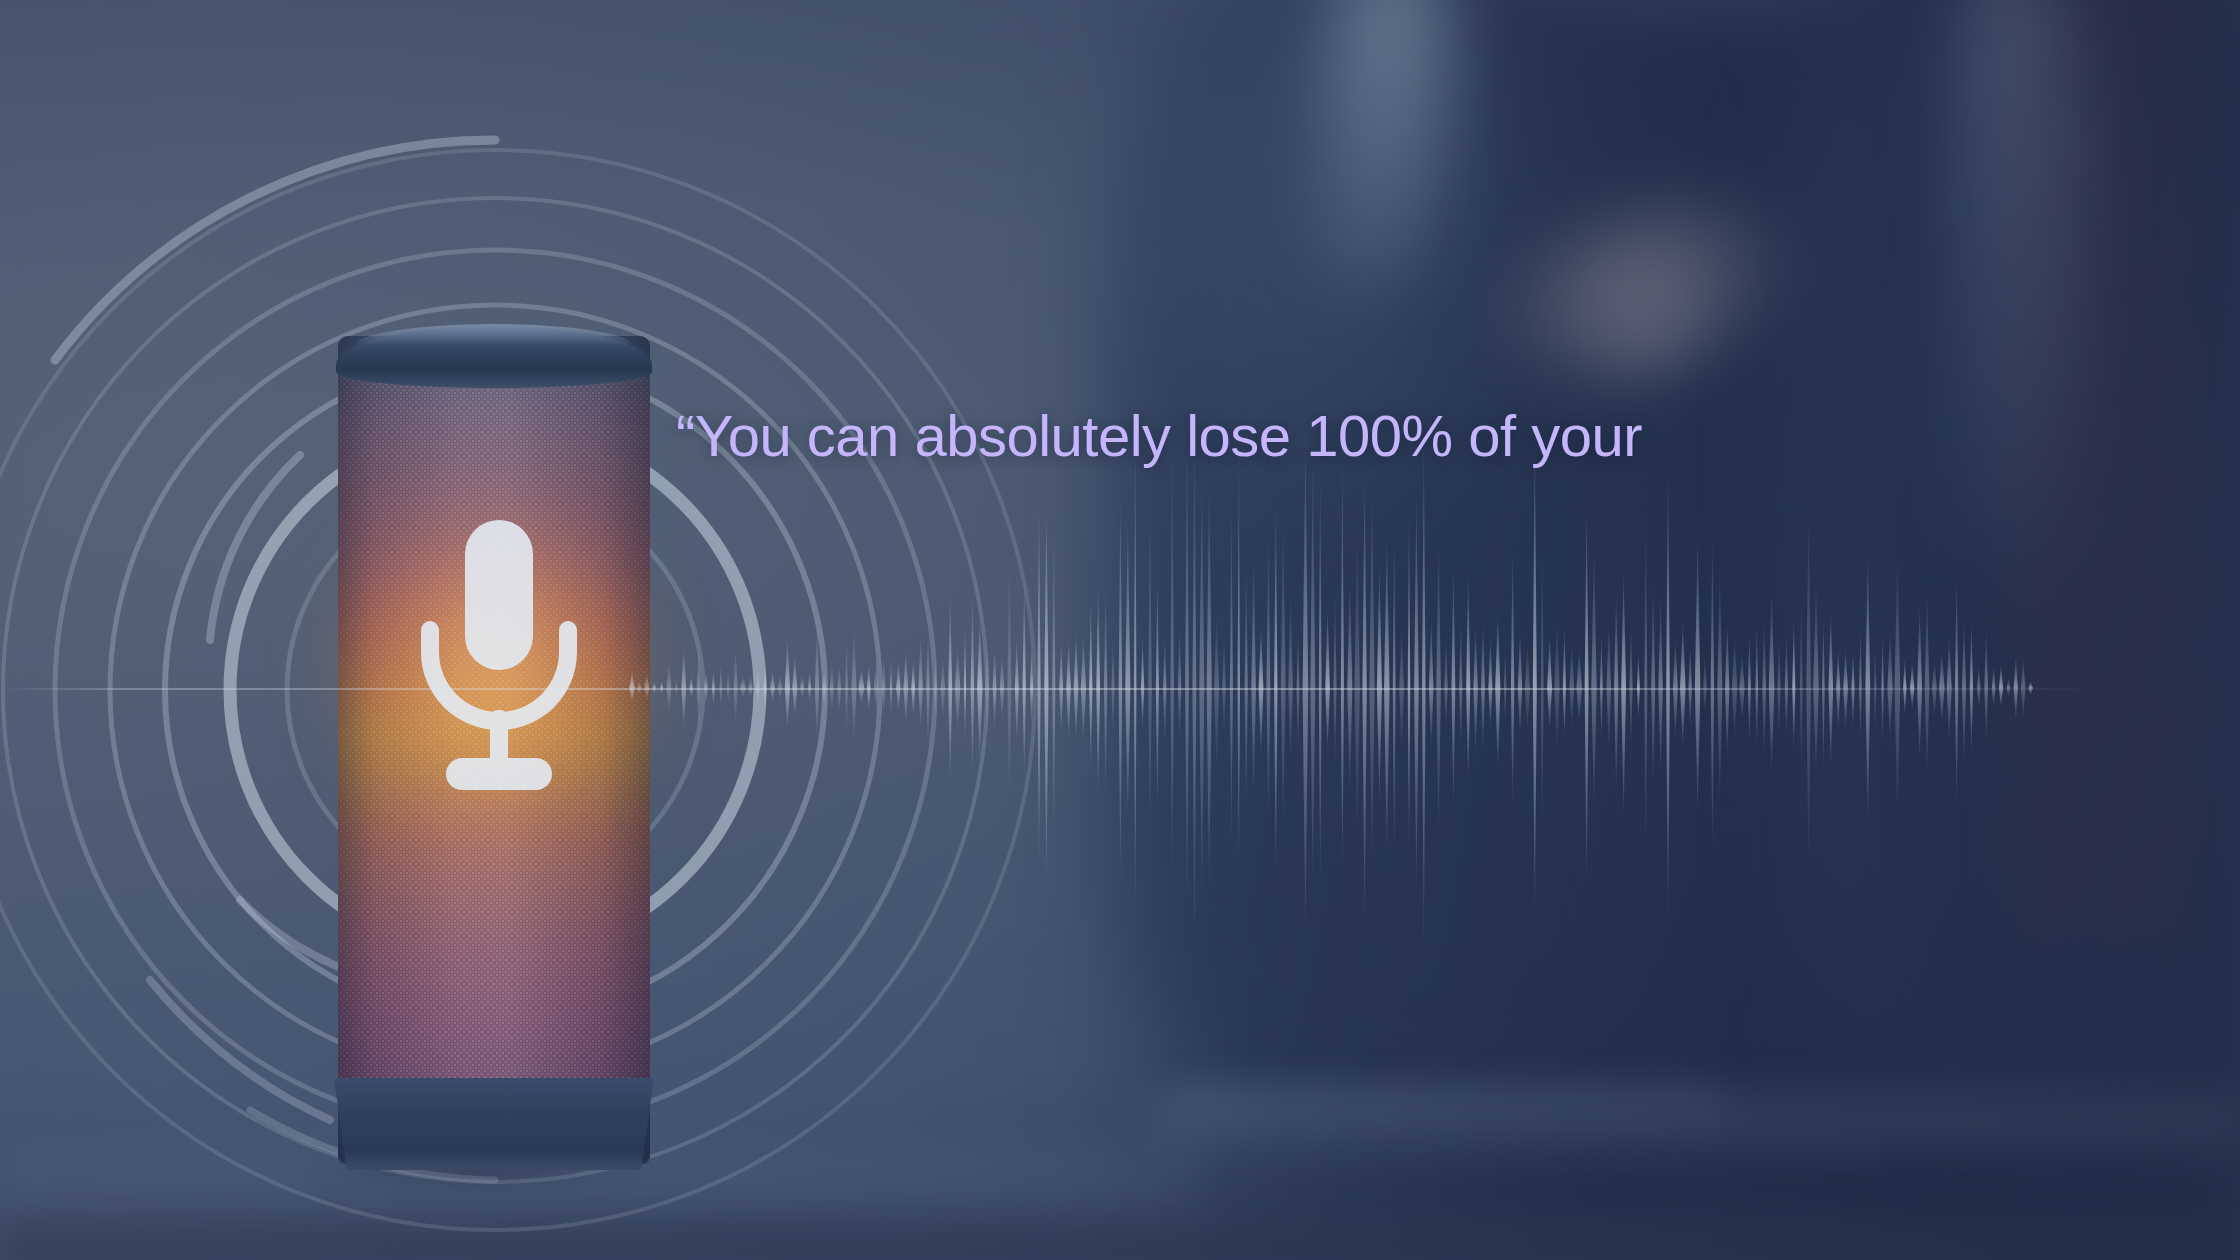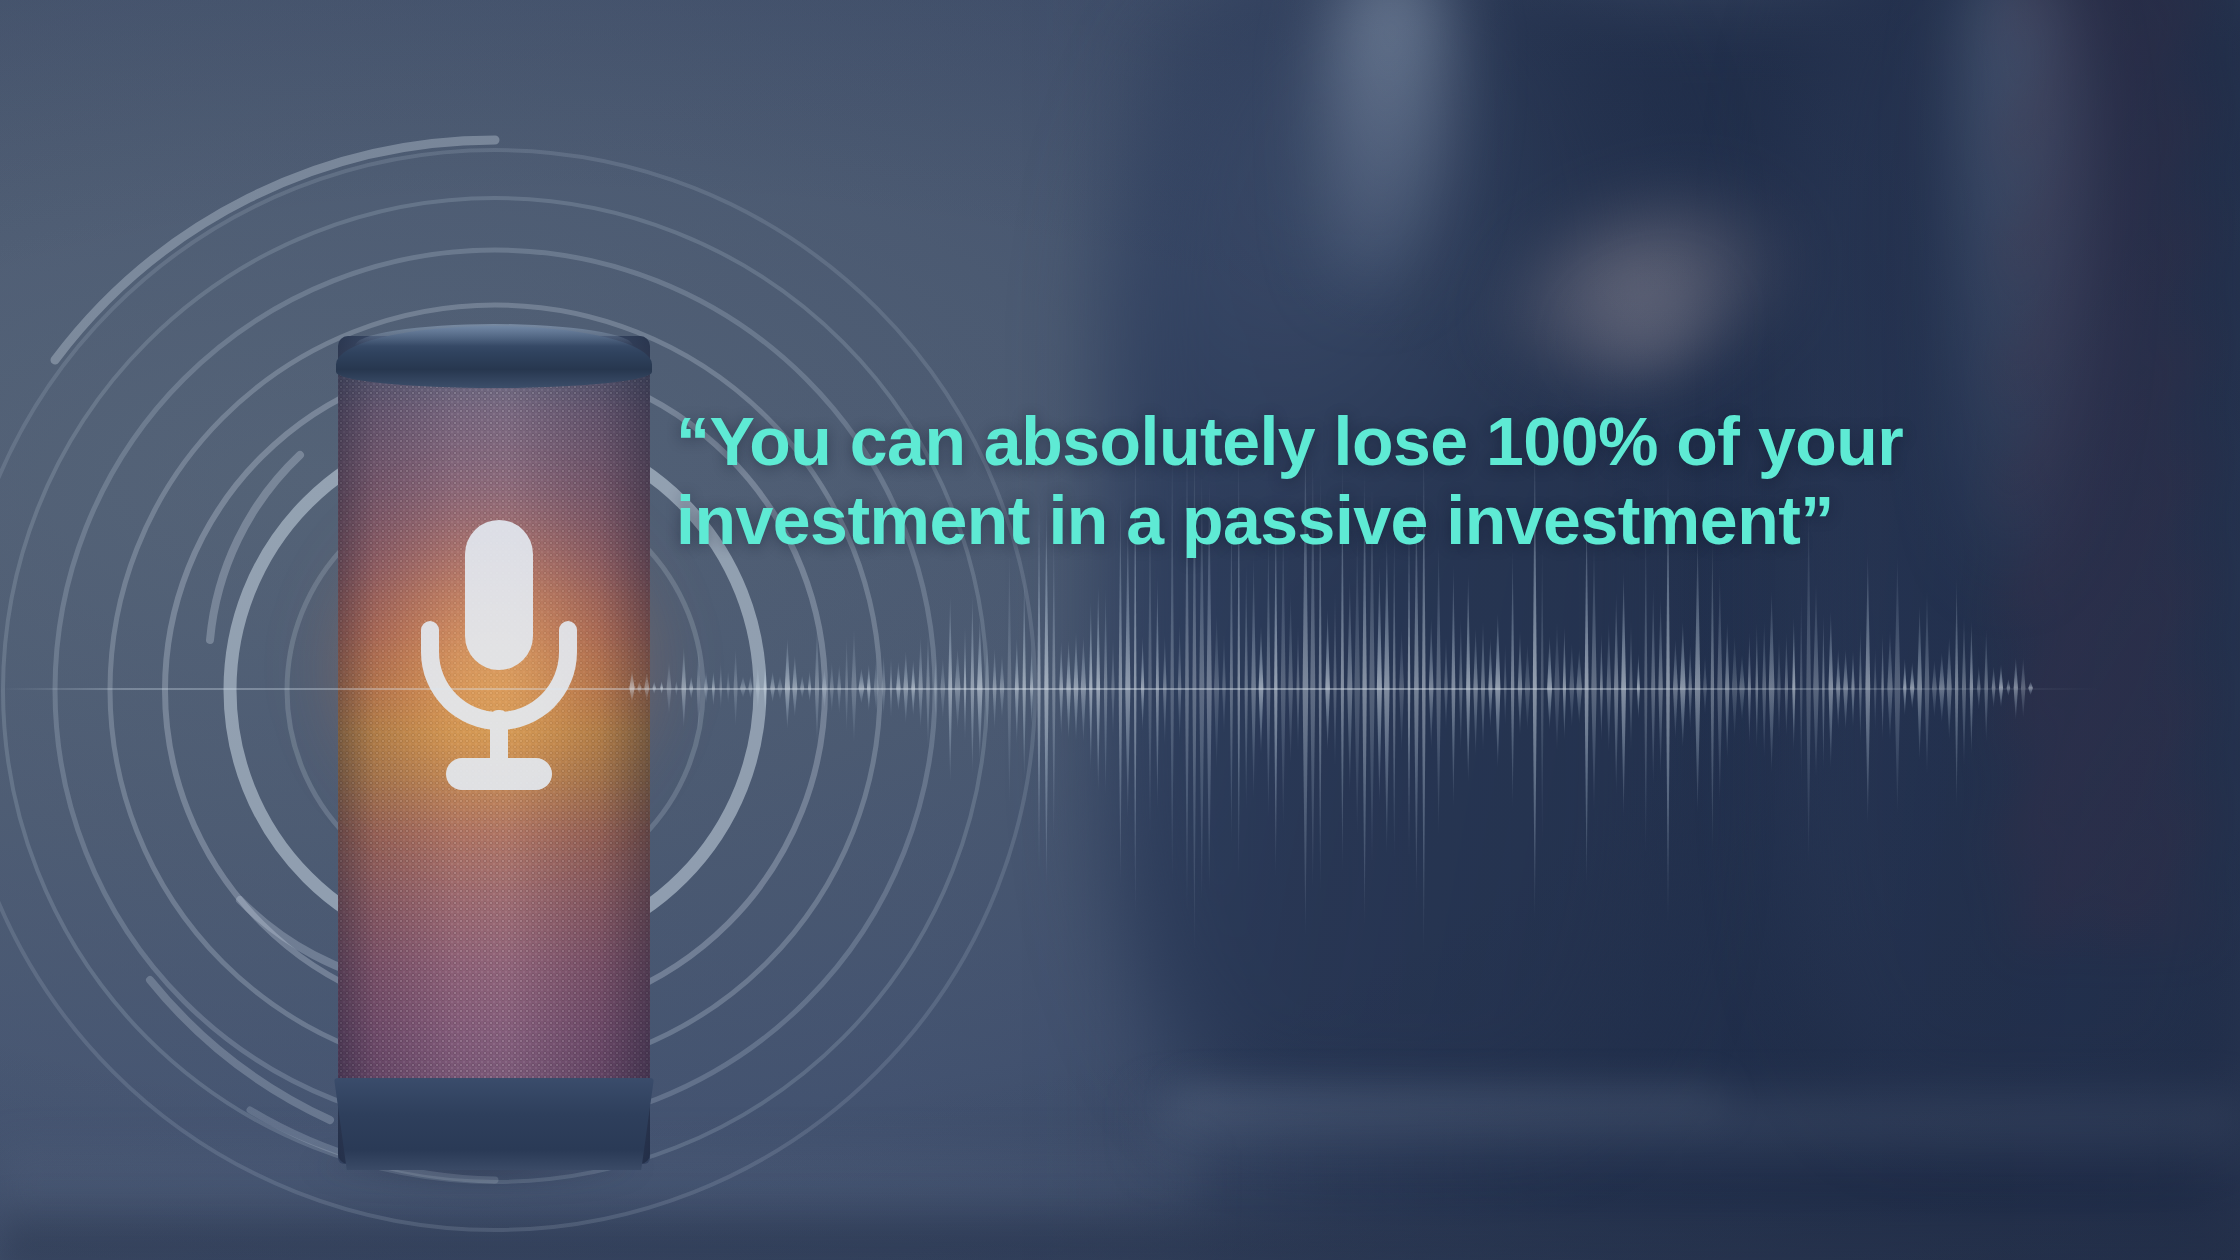--- a/index.html
+++ b/index.html
@@ -224,23 +224,23 @@
       rgba(214,228,240,0.0) 0%, rgba(214,228,240,0.30) 6%,
       rgba(222,232,242,0.42) 40%, rgba(222,232,242,0.40) 74%,
       rgba(214,228,240,0.14) 92%, rgba(214,228,240,0) 100%);
   }
 
   
   .quote {
     position: absolute;
     left: 676px; top: 402px;
     width: 1320px;
-    color: #5eead4;
-    font-size: 68px;
-    font-weight: bold;
+    color: #c4b5fd;
+    font-size: 58px;
+    font-weight: normal;
     line-height: 1.16;
     letter-spacing: -0.5px;
     text-shadow: 0 2px 14px rgba(14,22,40,0.42);
   }
   .quote .ln { display: block; white-space: nowrap; }
 </style>
 </head>
 <body>
 
 <div id="stage">
@@ -700,16 +700,15 @@
           <path d="M 1400.9551982908301 268 L 1403.2 237.70629683845186 L 1405.44480170917 268 Z" fill="url(#wgU)" opacity="0.40"></path>
           <path d="M 1400.9551982908301 268 L 1403.2 297.880070553099 L 1405.44480170917 268 Z" fill="url(#wgD)" opacity="0.35"></path>
           <path d="M 1408.303877174344 268 L 1410.6000000000001 261.6787674102317 L 1412.8961228256562 268 Z" fill="url(#wgU)" opacity="0.69"></path>
           <path d="M 1408.303877174344 268 L 1410.6000000000001 274.88432924018474 L 1412.8961228256562 268 Z" fill="url(#wgD)" opacity="0.61"></path>
         </g>
     </svg>
   </div>
 
   <div class="quote">
     <span class="ln">“You can absolutely lose 100% of your</span>
-    <span class="ln">investment in a passive investment”</span>
   </div>
 
 </div>
 
 </body></html>

